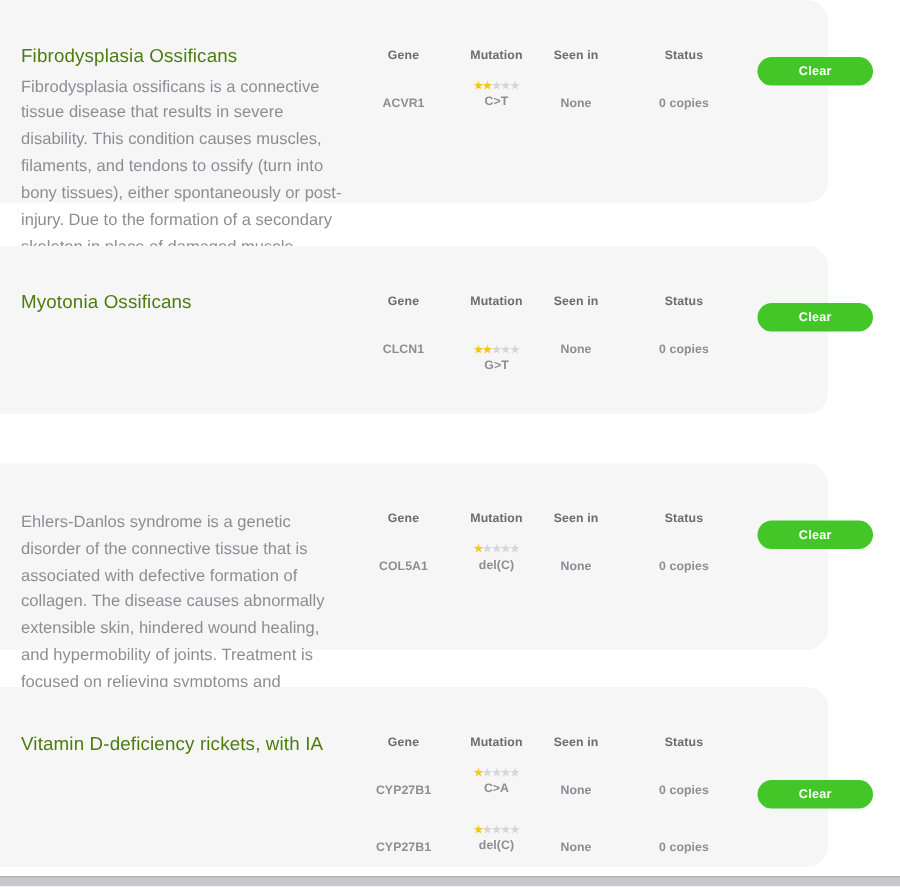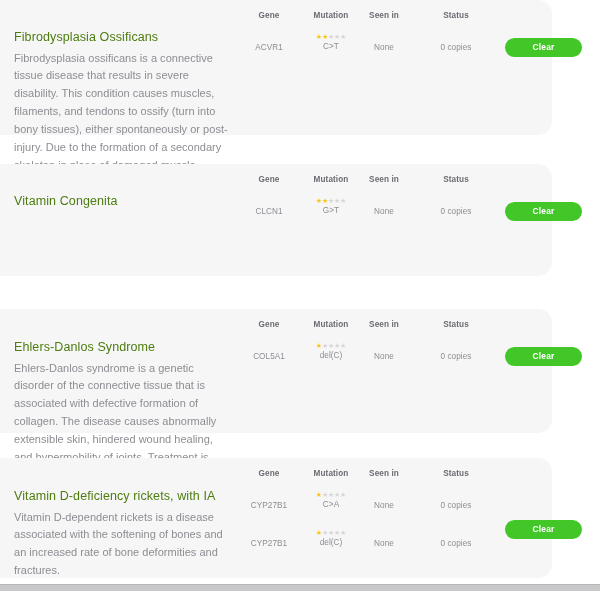--- a/index.html
+++ b/index.html
@@ -66,37 +66,38 @@
   .thead, .trow {
     position: relative;
     height: 16px;
   }
 
   .col {
     position: absolute;
     text-align: center;
     white-space: nowrap;
     transform: translateX(-50%);
+    margin-top: 21px;
   }
 
   .col-gene    { left: 21px;  }
   .col-mut     { left: 83px;  }
   .col-seen    { left: 136px; }
   .col-status  { left: 208px; }
 
   .thead .col {
     font-size: 8.2px;
     font-weight: 700;
     color: #6b6b72;
     letter-spacing: .1px;
   }
 
   .trow .col {
     font-size: 8.2px;
-    font-weight: 400;
+    font-weight: 700;
     color: #8d8d93;
     letter-spacing: .05px;
   }
 
   
   .mut-cell {
     display: flex;
     flex-direction: column;
     align-items: center;
     line-height: 1;
@@ -171,46 +172,45 @@
               </span>
             </span>
             <span class="col col-seen" style="top:16px">None</span>
             <span class="col col-status" style="top:16px">0 copies</span>
           </div>
         </div>
         <button class="clear-btn" style="top: 38px; left: 519px;">Clear</button>
       </div>
       <div class="card" style="top: 164px; height: 112px;">
         <div class="info" style="top: 30px;">
-          <div class="disease-title">Vitamin Congenita</div>
+          <div class="disease-title">Myotonia Ossificans</div>
         </div>
         <div class="table" style="top: 11px;">
           <div class="thead">
             <span class="col col-gene">Gene</span>
             <span class="col col-mut">Mutation</span>
             <span class="col col-seen">Seen in</span>
             <span class="col col-status">Status</span>
           </div>
           <div class="trow" style="height: 38px;">
             <span class="col col-gene" style="top:16px">CLCN1</span>
-            <span class="col col-mut" style="top:6px">
+            <span class="col col-mut" style="top:18px">
               <span class="mut-cell">
                 <span class="stars"><span class="star-on">★</span><span class="star-on">★</span><span class="star-off">★</span><span class="star-off">★</span><span class="star-off">★</span></span>
                 <span class="mut-code">G&gt;T</span>
               </span>
             </span>
             <span class="col col-seen" style="top:16px">None</span>
             <span class="col col-status" style="top:16px">0 copies</span>
           </div>
         </div>
         <button class="clear-btn" style="top: 38px; left: 519px;">Clear</button>
       </div>
       <div class="card" style="top: 309px; height: 124px;">
         <div class="info" style="top: 31px;">
-          <div class="disease-title">Ehlers-Danlos Syndrome</div>
           <div class="disease-desc">Ehlers-Danlos syndrome is a genetic disorder of the connective tissue that is associated with defective formation of collagen. The disease causes abnormally extensible skin, hindered wound healing, and hypermobility of joints. Treatment is focused on relieving symptoms and preventing complications.</div>
         </div>
         <div class="table" style="top: 11px;">
           <div class="thead">
             <span class="col col-gene">Gene</span>
             <span class="col col-mut">Mutation</span>
             <span class="col col-seen">Seen in</span>
             <span class="col col-status">Status</span>
           </div>
           <div class="trow" style="height: 38px;">
@@ -223,21 +223,20 @@
             </span>
             <span class="col col-seen" style="top:16px">None</span>
             <span class="col col-status" style="top:16px">0 copies</span>
           </div>
         </div>
         <button class="clear-btn" style="top: 38px; left: 519px;">Clear</button>
       </div>
       <div class="card" style="top: 458px; height: 120px;">
         <div class="info" style="top: 31px;">
           <div class="disease-title">Vitamin D-deficiency rickets, with IA</div>
-          <div class="disease-desc">Vitamin D-dependent rickets is a disease associated with the softening of bones and an increased rate of bone deformities and fractures.</div>
         </div>
         <div class="table" style="top: 11px;">
           <div class="thead">
             <span class="col col-gene">Gene</span>
             <span class="col col-mut">Mutation</span>
             <span class="col col-seen">Seen in</span>
             <span class="col col-status">Status</span>
           </div>
           <div class="trow" style="height: 38px;">
             <span class="col col-gene" style="top:16px">CYP27B1</span>

